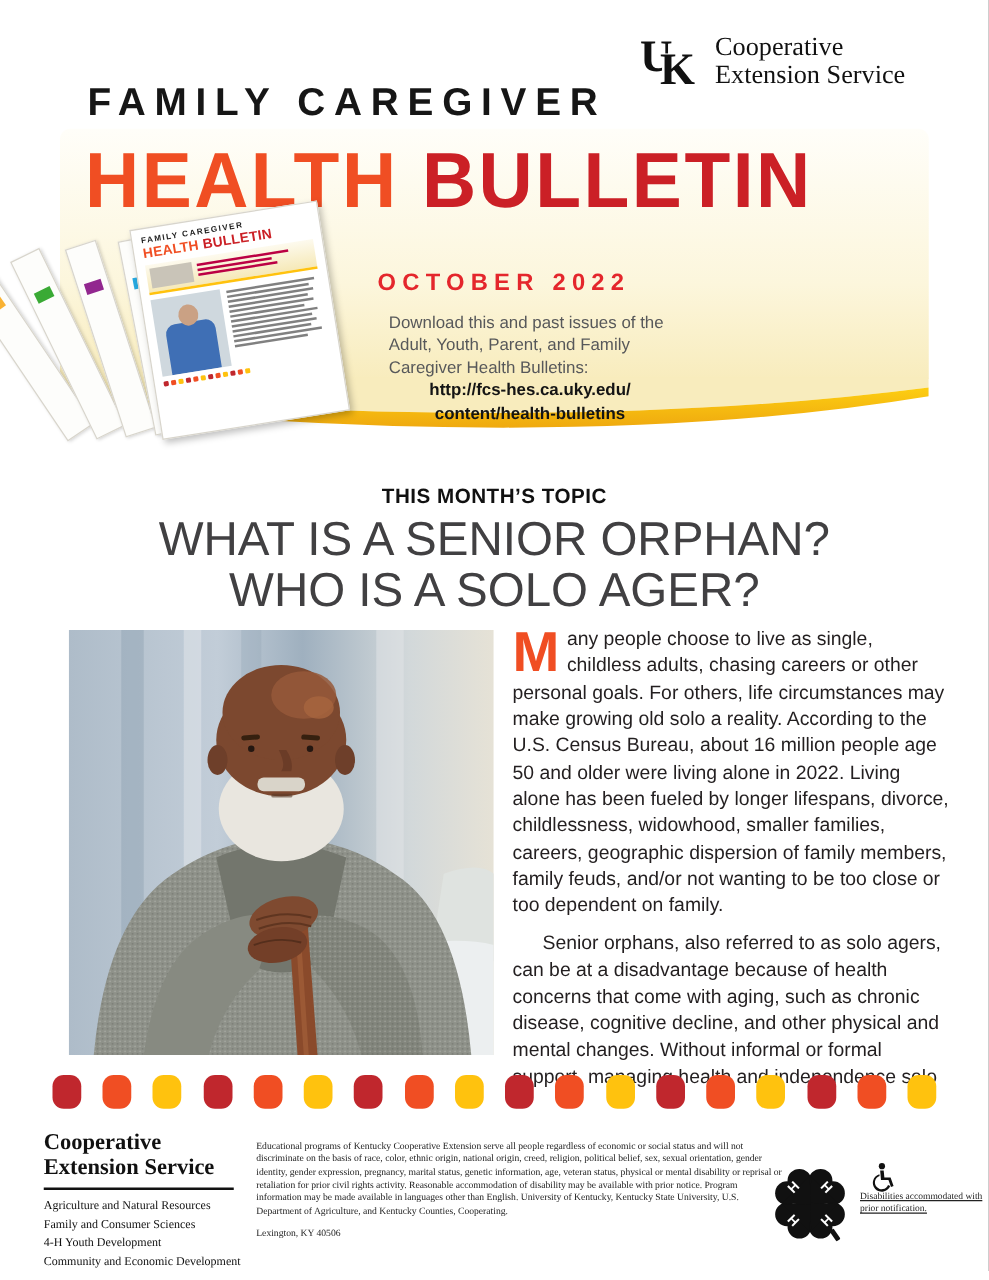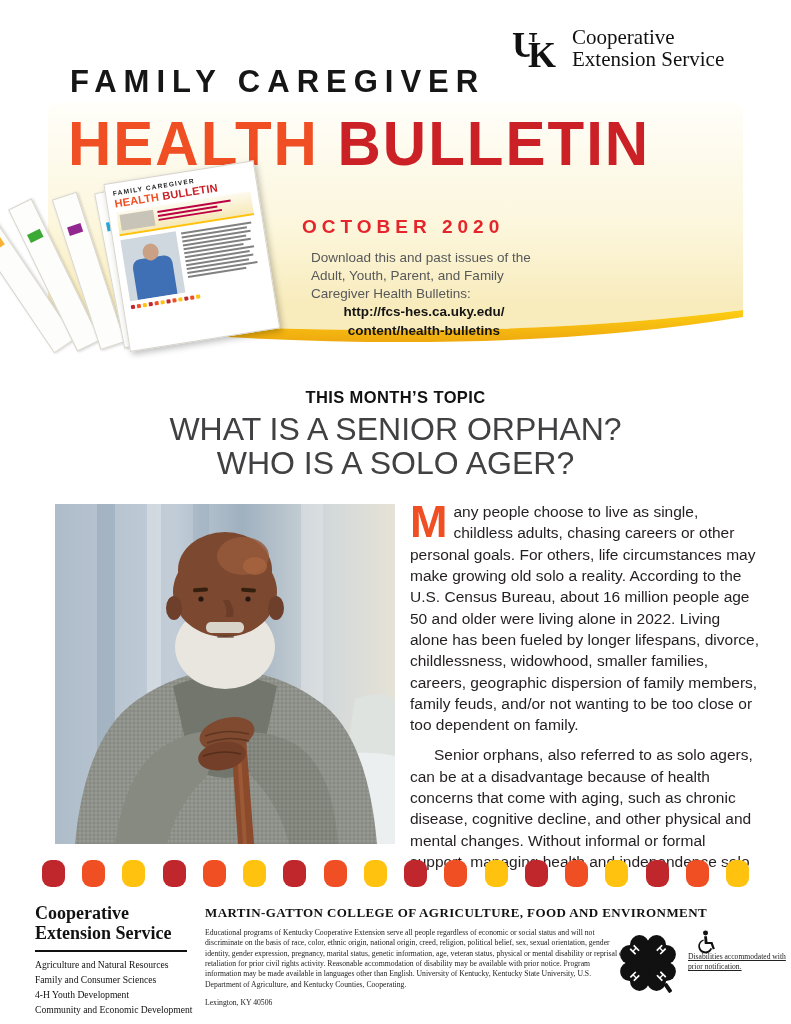--- a/index.html
+++ b/index.html
@@ -64,21 +64,21 @@
   .mini-col i{background:#555;opacity:.75;}
   .mini-dots{display:flex;gap:2px;margin-top:4px;}
   .mini-dots b{width:4px;height:4px;border-radius:1px;}
   
   .issue{position:absolute;left:302px;top:216px;font-size:19px;font-weight:bold;letter-spacing:5px;color:var(--issue-red);}
   .download{position:absolute;left:311px;top:249px;width:226px;font-size:13.5px;line-height:1.32;color:var(--gray-text);}
   .download .url{font-weight:bold;color:#141414;margin-top:1px;text-align:center;}
   .address{position:absolute;left:543px;top:216px;font-size:13.5px;font-weight:bold;line-height:1.42;color:#1d1d1f;}
   
   .eyebrow{position:absolute;left:0;top:388px;width:100%;text-align:center;font-size:16.5px;font-weight:900;letter-spacing:.4px;color:#111;}
-  .topic-title{position:absolute;left:0;top:412px;width:100%;text-align:center;font-size:32px;font-weight:300;line-height:1.07;color:var(--title-gray);}
+  .topic-title{position:absolute;left:0;top:412px;width:100%;text-align:center;font-size:38px;font-weight:300;line-height:1.07;color:var(--title-gray);}
   
   .photo{position:absolute;left:55px;top:504px;width:340px;height:340px;}
   .article{position:absolute;left:410px;top:501px;width:349px;font-size:15.5px;line-height:1.375;color:var(--ink);}
   .article .dropcap{
     float:left;color:var(--orange);font-size:45px;line-height:.82;font-weight:bold;
     padding:3px 6px 0 0;
   }
   .article p.p2{margin-top:9px;text-indent:24px;}
   .continued{display:flex;justify-content:flex-end;align-items:center;gap:9px;margin-top:35px;font-size:16.5px;font-weight:bold;color:#0d0d0d;}
   .continued .circ{
@@ -193,21 +193,21 @@
         <b style="background:#C0272D"></b>
           <b style="background:#F04E23"></b>
           <b style="background:#FFC20E"></b>
         <b style="background:#C0272D"></b>
           <b style="background:#F04E23"></b>
           <b style="background:#FFC20E"></b>
       </div>
     </div>
   </div>
 
-  <div class="issue">OCTOBER 2020</div>
+  <div class="issue">OCTOBER 2022</div>
 
   <div class="download">
     <div>Download this and past issues of the Adult, Youth, Parent, and Family Caregiver Health Bulletins:</div>
     <div class="url">http://fcs-hes.ca.uky.edu/</div>
     <div class="url">content/health-bulletins</div>
   </div>
 
 
   <div class="eyebrow">THIS MONTH’S TOPIC</div>
   <div class="topic-title">
@@ -301,21 +301,20 @@
     <div class="rule"></div>
     <div class="programs">
         <div>Agriculture and Natural Resources</div>
         <div>Family and Consumer Sciences</div>
         <div>4-H Youth Development</div>
         <div>Community and Economic Development</div>
       </div>
   </div>
 
   <div class="f-center">
-    <div class="college">MARTIN-GATTON COLLEGE OF AGRICULTURE, FOOD AND ENVIRONMENT</div>
     <div class="legal">Educational programs of Kentucky Cooperative Extension serve all people regardless of economic or social status and will not discriminate on the basis of race, color, ethnic origin, national origin, creed, religion, political belief, sex, sexual orientation, gender identity, gender expression, pregnancy, marital status, genetic information, age, veteran status, physical or mental disability or reprisal or retaliation for prior civil rights activity. Reasonable accommodation of disability may be available with prior notice. Program information may be made available in languages other than English. University of Kentucky, Kentucky State University, U.S. Department of Agriculture, and Kentucky Counties, Cooperating.</div>
     <div class="loc">Lexington, KY 40506</div>
   </div>
 
   <svg class="clover" viewBox="0 0 64 64">
     <g fill="#111">
       <g transform="rotate(45 32 32)">
         <circle cx="25" cy="13" r="9.5"></circle>
           <circle cx="39" cy="13" r="9.5"></circle>
           <path d="M16.5,16 L32,33 L47.5,16 Z"></path>

